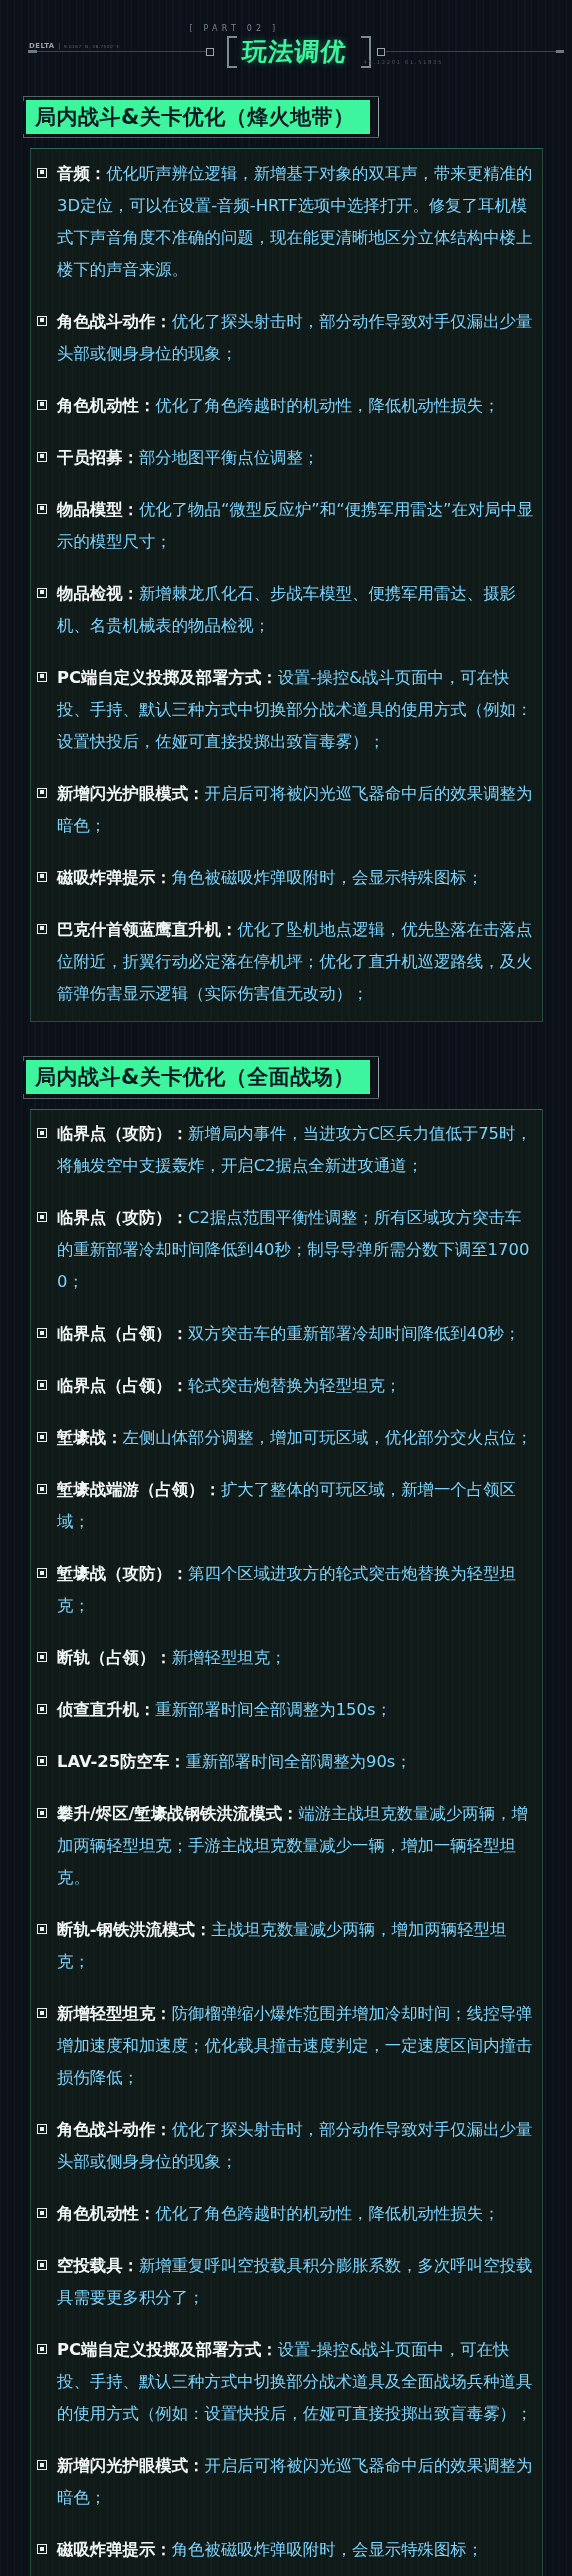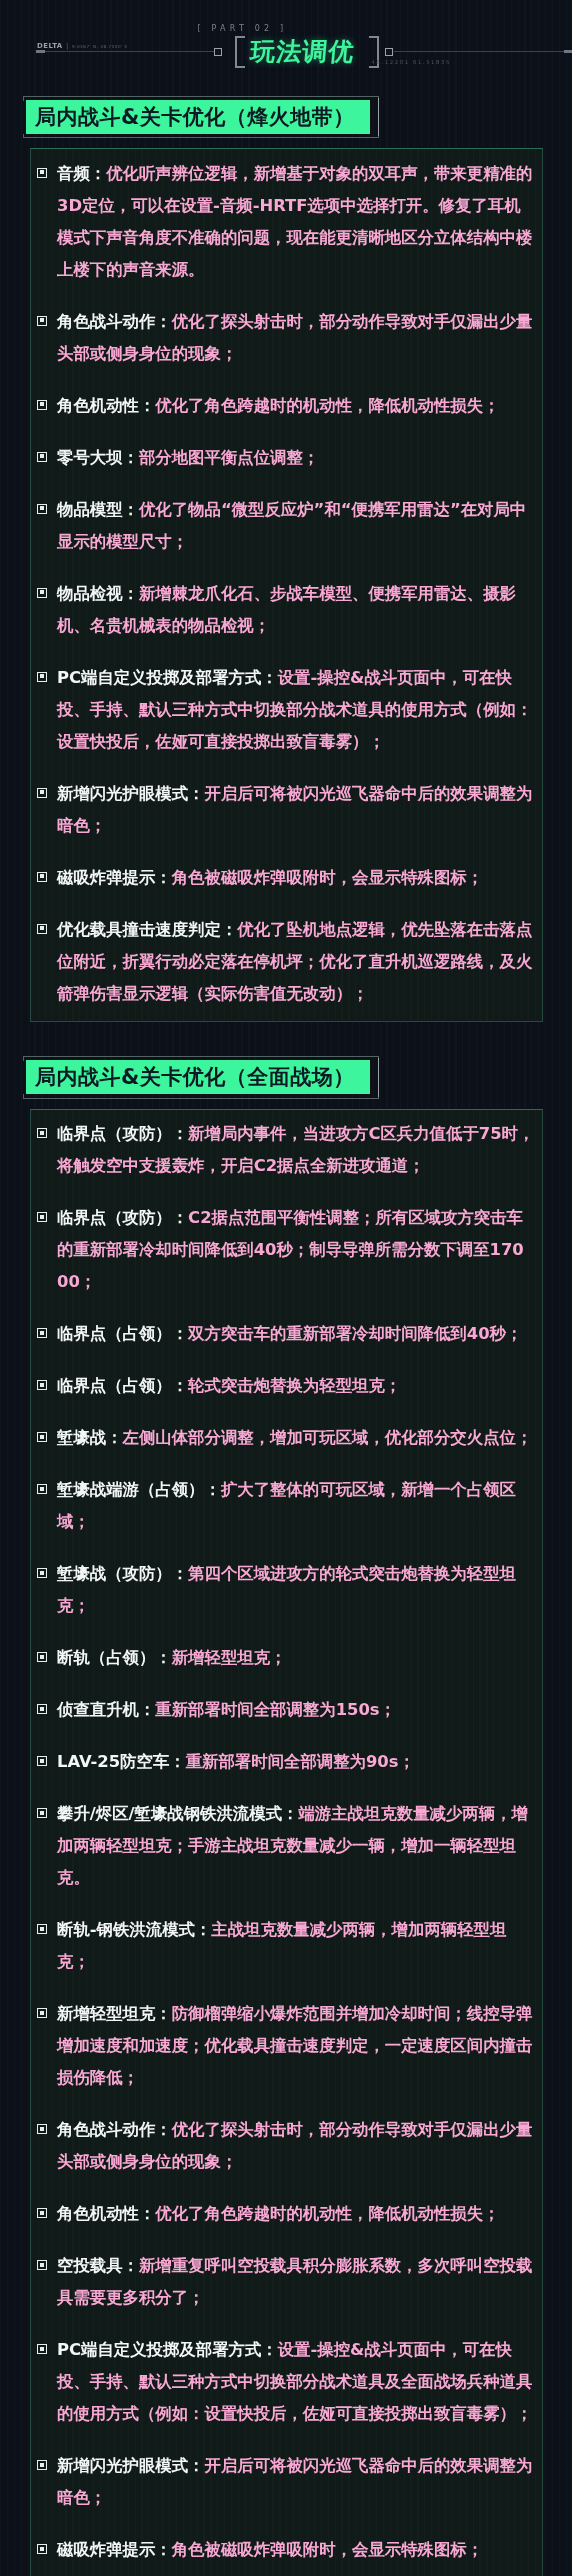--- a/index.html
+++ b/index.html
@@ -7,21 +7,21 @@
     width:573px; height:2576px; overflow:hidden; position:relative;
     background:#0b1019;
     font-family:"DejaVu Sans","Liberation Sans",sans-serif;
   }
   body::before{
     content:''; position:absolute; inset:0; pointer-events:none;
     background:repeating-linear-gradient(90deg, rgba(130,150,170,0.045) 0 1.1px, transparent 1.1px 6.9px);
   }
 
   
-  .header { position:absolute; top:0; left:16px; width:453px; height:100px; }
+  .header { position:absolute; top:0; left:8px; width:453px; height:100px; }
   .part-label{
     position:absolute; top:24.4px; left:0; width:100%; text-align:center;
     color:#79838b; font-size:8px; letter-spacing:4.2px; font-weight:400;
   }
   .main-title{
     position:absolute; top:35px; left:228px; width:117px; text-align:center;
     font-size:25px; font-weight:800; color:#3cf59d; letter-spacing:1.1px;
     transform:skewX(-5deg);
     text-shadow:0 0 7.4px rgba(60,245,157,.40);
     white-space:nowrap;
@@ -86,21 +86,21 @@
   .item:first-child{ margin-top:0; }
   .bullet{
     width:10px; height:10px; box-sizing:border-box;
     border:1.6px solid #e8eeee; margin-top:10px; position:relative; justify-self:start;
   }
   .bullet::after{
     content:''; position:absolute; left:1.6px; top:1.6px; width:3.7px; height:3.7px; background:#e8eeee;
   }
   .item-text{ word-break:break-all; }
   .item-label{ color:#f3f6f6; font-weight:700; }
-  .item-desc{ color:#f9a8d4; font-weight:700; }
+  .item-desc{ color:#7dd3fc; font-weight:400; }
 </style>
 </head>
 <body>
 
 <div class="header">
   <div class="part-label">[ PART 02 ]</div>
   <div class="meta-left">
     <span>DELTA</span><span class="divider">|</span><span class="coords">9.0367' N, 38.7500' E</span>
   </div>
   <div class="hline hline-left"></div>
@@ -132,21 +132,21 @@
     <span class="item-text"><span class="item-label">角色战斗动作：</span><span class="item-desc">优化了探头射击时，部分动作导致对手仅漏出少量头部或侧身身位的现象；</span></span>
   </div>
 
   <div class="item">
     <span class="bullet"></span>
     <span class="item-text"><span class="item-label">角色机动性：</span><span class="item-desc">优化了角色跨越时的机动性，降低机动性损失；</span></span>
   </div>
 
   <div class="item">
     <span class="bullet"></span>
-    <span class="item-text"><span class="item-label">零号大坝：</span><span class="item-desc">部分地图平衡点位调整；</span></span>
+    <span class="item-text"><span class="item-label">干员招募：</span><span class="item-desc">部分地图平衡点位调整；</span></span>
   </div>
 
   <div class="item">
     <span class="bullet"></span>
     <span class="item-text"><span class="item-label">物品模型：</span><span class="item-desc">优化了物品“微型反应炉”和“便携军用雷达”在对局中显示的模型尺寸；</span></span>
   </div>
 
   <div class="item">
     <span class="bullet"></span>
     <span class="item-text"><span class="item-label">物品检视：</span><span class="item-desc">新增棘龙爪化石、步战车模型、便携军用雷达、摄影机、名贵机械表的物品检视；</span></span>
@@ -162,21 +162,21 @@
     <span class="item-text"><span class="item-label">新增闪光护眼模式：</span><span class="item-desc">开启后可将被闪光巡飞器命中后的效果调整为暗色；</span></span>
   </div>
 
   <div class="item">
     <span class="bullet"></span>
     <span class="item-text"><span class="item-label">磁吸炸弹提示：</span><span class="item-desc">角色被磁吸炸弹吸附时，会显示特殊图标；</span></span>
   </div>
 
   <div class="item">
     <span class="bullet"></span>
-    <span class="item-text"><span class="item-label">优化载具撞击速度判定：</span><span class="item-desc">优化了坠机地点逻辑，优先坠落在击落点位附近，折翼行动必定落在停机坪；优化了直升机巡逻路线，及火箭弹伤害显示逻辑（实际伤害值无改动）；</span></span>
+    <span class="item-text"><span class="item-label">巴克什首领蓝鹰直升机：</span><span class="item-desc">优化了坠机地点逻辑，优先坠落在击落点位附近，折翼行动必定落在停机坪；优化了直升机巡逻路线，及火箭弹伤害显示逻辑（实际伤害值无改动）；</span></span>
   </div>
 </div>
   </div>
 
   <div class="section">
     <div class="banner-wrap">
       <span class="frame-top"></span>
       <div class="banner">局内战斗&amp;关卡优化（全面战场）</div>
       <span class="frame-bottom"></span>
       <span class="frame-right"></span>

